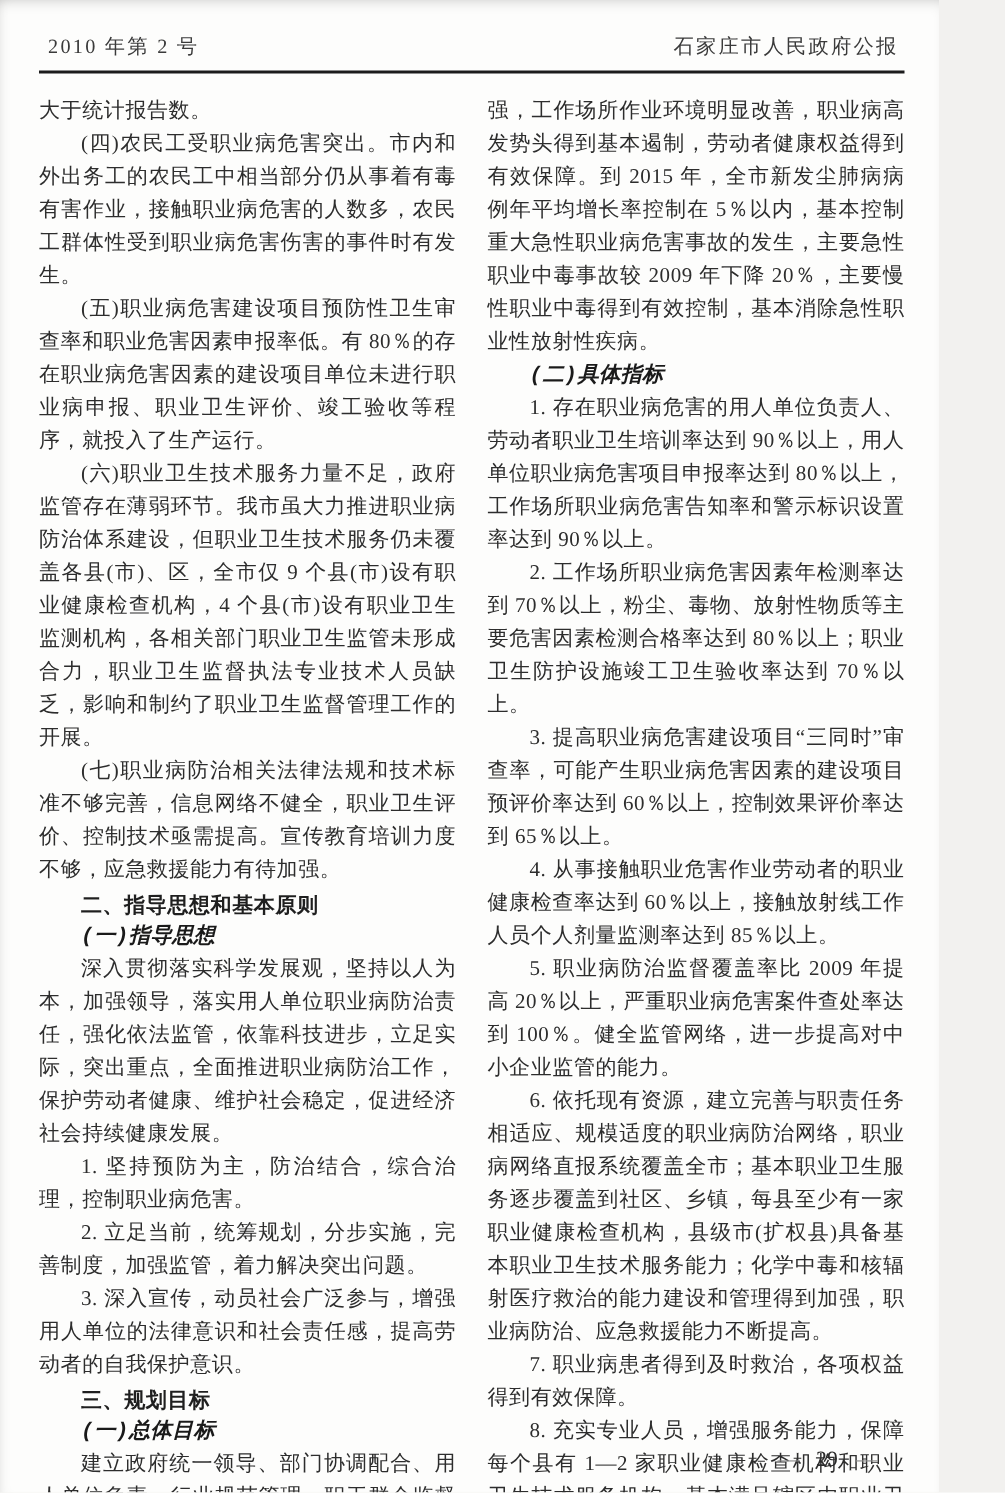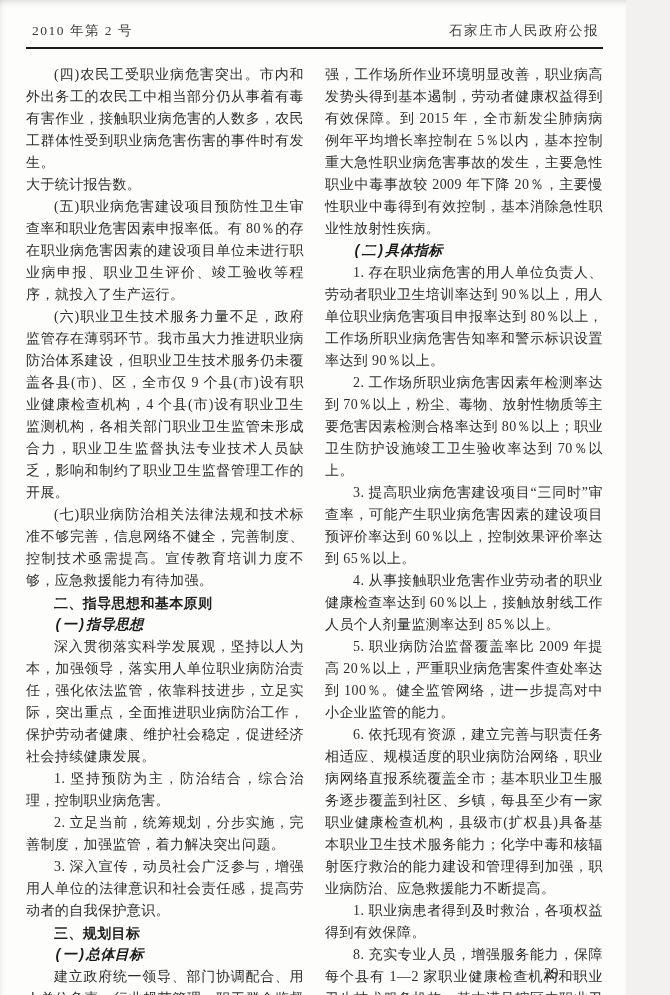--- a/index.html
+++ b/index.html
@@ -81,46 +81,46 @@
 
   <div class="header">
     <span>2010 年第 2 号</span>
     <span>石家庄市人民政府公报</span>
   </div>
   <div class="header-rule"></div>
 
   <div class="columns">
 
     <div class="column">
+      <p class="para cont">大于统计报告数。</p>
       <p class="para">(四)农民工受职业病危害突出。市内和外出务工的农民工中相当部分仍从事着有毒有害作业，接触职业病危害的人数多，农民工群体性受到职业病危害伤害的事件时有发生。</p>
-      <p class="para cont">大于统计报告数。</p>
       <p class="para">(五)职业病危害建设项目预防性卫生审查率和职业危害因素申报率低。有 80％的存在职业病危害因素的建设项目单位未进行职业病申报、职业卫生评价、竣工验收等程序，就投入了生产运行。</p>
       <p class="para">(六)职业卫生技术服务力量不足，政府监管存在薄弱环节。我市虽大力推进职业病防治体系建设，但职业卫生技术服务仍未覆盖各县(市)、区，全市仅 9 个县(市)设有职业健康检查机构，4 个县(市)设有职业卫生监测机构，各相关部门职业卫生监管未形成合力，职业卫生监督执法专业技术人员缺乏，影响和制约了职业卫生监督管理工作的开展。</p>
-      <p class="para">(七)职业病防治相关法律法规和技术标准不够完善，信息网络不健全，完善制度、控制技术亟需提高。宣传教育培训力度不够，应急救援能力有待加强。</p>
+      <p class="para">(七)职业病防治相关法律法规和技术标准不够完善，信息网络不健全，职业卫生评价、控制技术亟需提高。宣传教育培训力度不够，应急救援能力有待加强。</p>
       <p class="h-hei">二、指导思想和基本原则</p>
       <p class="h-kai">(一)指导思想</p>
       <p class="para">深入贯彻落实科学发展观，坚持以人为本，加强领导，落实用人单位职业病防治责任，强化依法监管，依靠科技进步，立足实际，突出重点，全面推进职业病防治工作，保护劳动者健康、维护社会稳定，促进经济社会持续健康发展。</p>
       <p class="para">1. 坚持预防为主，防治结合，综合治理，控制职业病危害。</p>
       <p class="para">2. 立足当前，统筹规划，分步实施，完善制度，加强监管，着力解决突出问题。</p>
       <p class="para">3. 深入宣传，动员社会广泛参与，增强用人单位的法律意识和社会责任感，提高劳动者的自我保护意识。</p>
       <p class="h-hei">三、规划目标</p>
       <p class="h-kai">(一)总体目标</p>
       <p class="para">建立政府统一领导、部门协调配合、用人单位负责、行业规范管理、职工群众监督的职业病防治工作体制，使用人单位和劳动者防治意识显著增</p>
     </div>
 
     <div class="column">
       <p class="para cont">强，工作场所作业环境明显改善，职业病高发势头得到基本遏制，劳动者健康权益得到有效保障。到 2015 年，全市新发尘肺病病例年平均增长率控制在 5％以内，基本控制重大急性职业病危害事故的发生，主要急性职业中毒事故较 2009 年下降 20％，主要慢性职业中毒得到有效控制，基本消除急性职业性放射性疾病。</p>
       <p class="h-kai">(二)具体指标</p>
       <p class="para">1. 存在职业病危害的用人单位负责人、劳动者职业卫生培训率达到 90％以上，用人单位职业病危害项目申报率达到 80％以上，工作场所职业病危害告知率和警示标识设置率达到 90％以上。</p>
       <p class="para">2. 工作场所职业病危害因素年检测率达到 70％以上，粉尘、毒物、放射性物质等主要危害因素检测合格率达到 80％以上；职业卫生防护设施竣工卫生验收率达到 70％以上。</p>
       <p class="para">3. 提高职业病危害建设项目“三同时”审查率，可能产生职业病危害因素的建设项目预评价率达到 60％以上，控制效果评价率达到 65％以上。</p>
       <p class="para">4. 从事接触职业危害作业劳动者的职业健康检查率达到 60％以上，接触放射线工作人员个人剂量监测率达到 85％以上。</p>
       <p class="para">5. 职业病防治监督覆盖率比 2009 年提高 20％以上，严重职业病危害案件查处率达到 100％。健全监管网络，进一步提高对中小企业监管的能力。</p>
       <p class="para">6. 依托现有资源，建立完善与职责任务相适应、规模适度的职业病防治网络，职业病网络直报系统覆盖全市；基本职业卫生服务逐步覆盖到社区、乡镇，每县至少有一家职业健康检查机构，县级市(扩权县)具备基本职业卫生技术服务能力；化学中毒和核辐射医疗救治的能力建设和管理得到加强，职业病防治、应急救援能力不断提高。</p>
-      <p class="para">1. 职业病患者得到及时救治，各项权益得到有效保障。</p>
+      <p class="para">7. 职业病患者得到及时救治，各项权益得到有效保障。</p>
       <p class="para">8. 充实专业人员，增强服务能力，保障每个县有 1—2 家职业健康检查机构和职业卫生技术服务机构，基本满足辖区内职业卫生服务需要。</p>
       <p class="h-hei">四、主要任务</p>
 
     </div>
 
   </div>
 
   <div class="footer">
     <span class="dash">—</span>
     <span class="pagenum">29</span>

